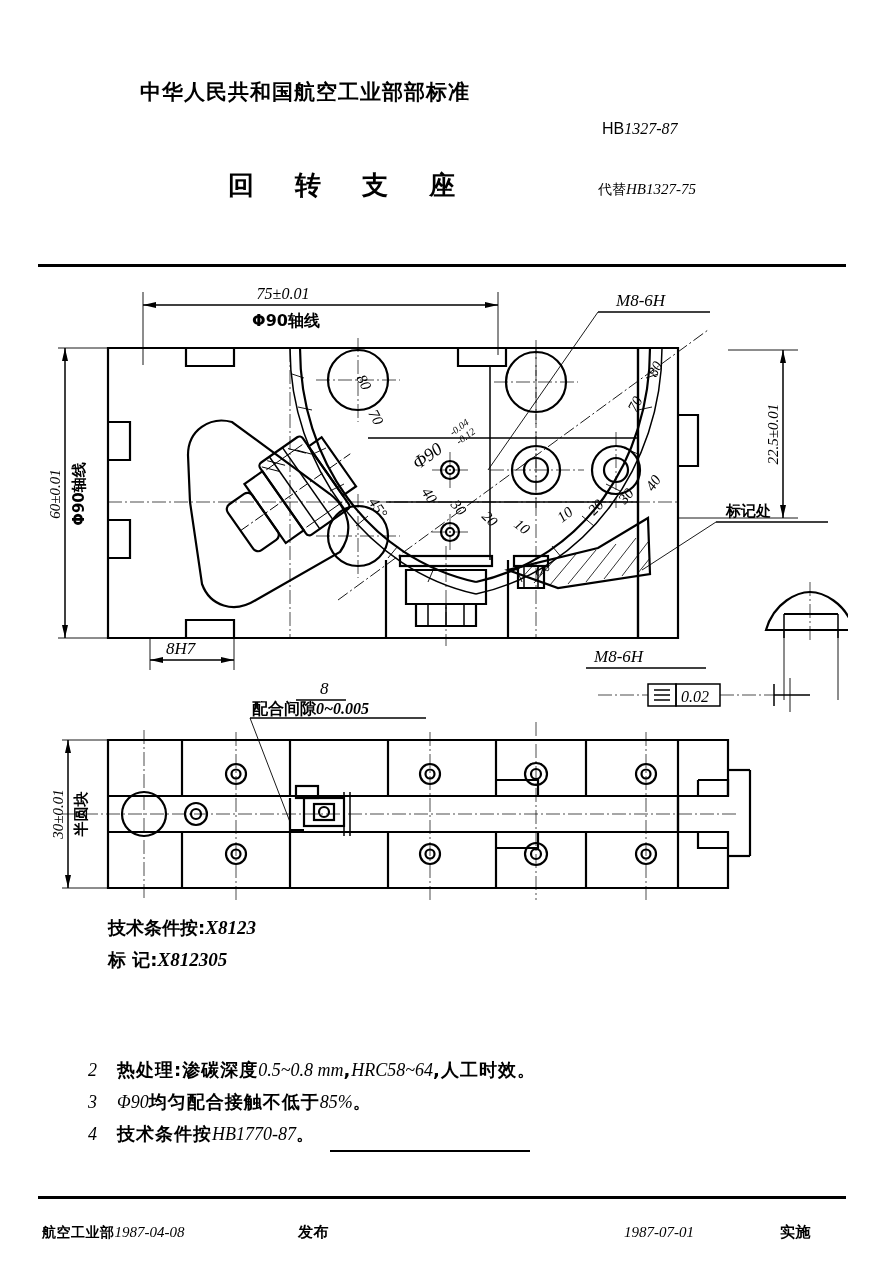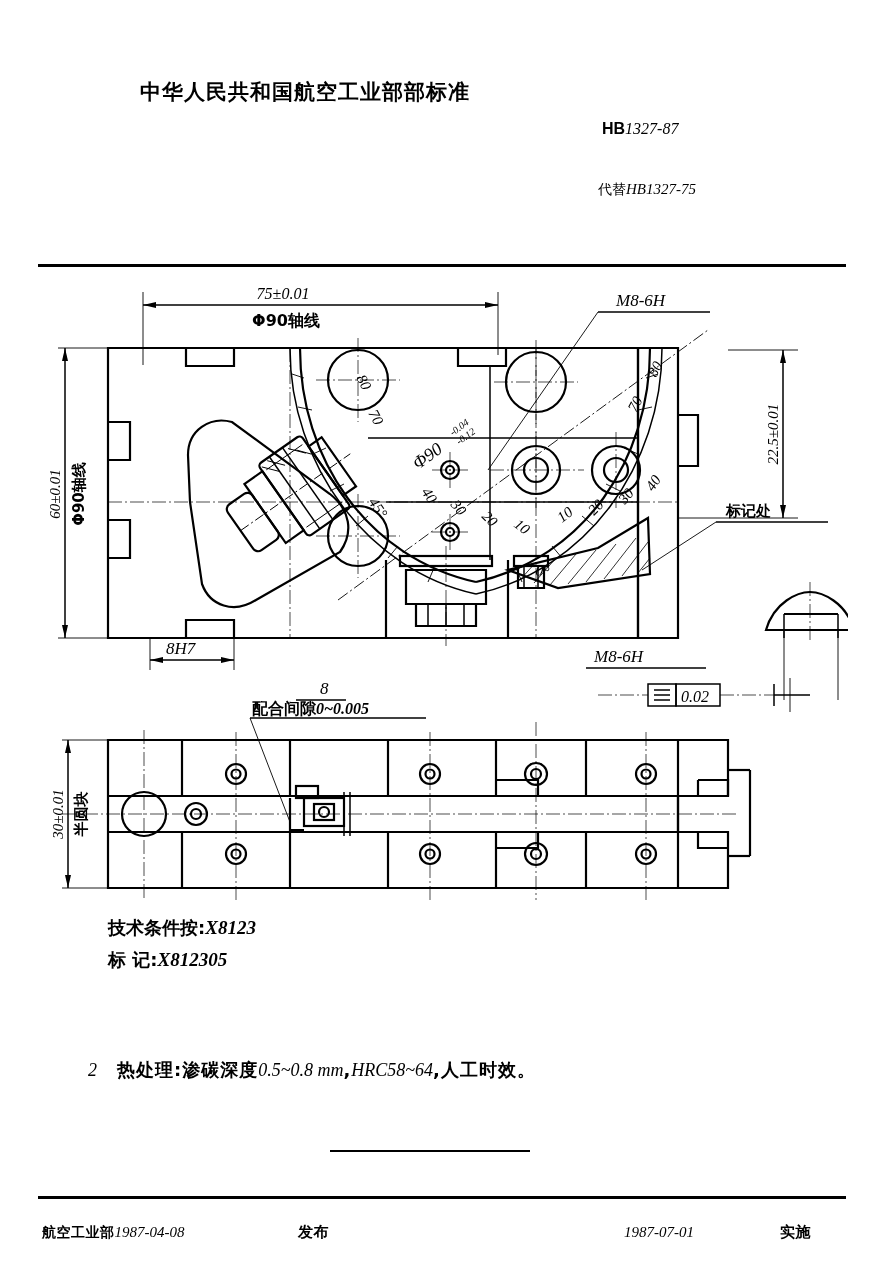--- a/index.html
+++ b/index.html
@@ -12,21 +12,21 @@
   
   .abs{position:absolute;}
   .cn{font-family:"DejaVu Sans",sans-serif;font-weight:bold;}
   .num{font-family:"Liberation Serif",serif;font-style:italic;}
   .rule{position:absolute;background:#000;}
 
   
   #hdr-std-org{left:140px;top:78px;font-size:21px;letter-spacing:1px;}
   #hdr-title{left:228px;top:168px;font-size:26px;letter-spacing:16px;}
   #hdr-code{left:602px;top:120px;font-size:16px;}
-  #hdr-code .b{font-family:"Liberation Sans",sans-serif;font-weight:bold;font-style:normal;}
+  #hdr-code .b{font-family:"Liberation Sans",sans-serif;font-weight:normal;font-style:normal;}
   #hdr-replace{left:598px;top:181px;font-size:15px;}
   #hdr-replace .b{font-family:"DejaVu Sans",sans-serif;font-weight:normal;font-style:normal;font-size:14px;}
 
   
   #rule-top{left:38px;top:264px;width:808px;height:3px;}
   #rule-mid{left:330px;top:1150px;width:200px;height:2px;}
   #rule-foot{left:38px;top:1196px;width:808px;height:3px;}
 
   
   #drawing{left:38px;top:270px;width:810px;height:630px;}
@@ -65,20 +65,21 @@
   .ctr{stroke:#000;stroke-width:0.7;stroke-dasharray:14 3 2 3;}
   .hatch{stroke:#000;stroke-width:0.8;}
 </style>
 </head>
 <body>
 
 <div class="page">
 
   <div class="abs cn" id="hdr-std-org">中华人民共和国航空工业部部标准</div>
 
+  <div class="abs cn" id="hdr-title">回 转 支 座</div>
 
   <div class="abs num" id="hdr-code">
     <span class="b">HB</span><span>1327-87</span>
   </div>
 
   <div class="abs num" id="hdr-replace">
     <span class="b">代替</span><span>HB1327-75</span>
   </div>
 
   <div class="rule" id="rule-top"></div>
@@ -437,21 +438,27 @@
 
   <div class="lbl cn" id="mark-code">
     <span>标    记:</span><span class="codeval">X812305</span>
   </div>
 
 
   <div class="note" id="note-2">
     <span class="n">2</span><span class="cnw">热处理:</span><span class="cnw">渗碳深度</span><span class="it">0.5~0.8 mm</span><span class="cnw">,</span><span class="it">HRC58~64</span><span class="cnw">,人工时效</span><span class="cnw">。</span>
   </div>
 
-
+  <div class="note" id="note-3">
+    <span class="n">3</span><span class="it">Φ90</span><span class="cnw">均匀配合接触不低于</span><span class="it">85%</span><span class="cnw">。</span>
+  </div>
+
+  <div class="note" id="note-4">
+    <span class="n">4</span><span class="cnw">技术条件按</span><span class="it">HB1770-87</span><span class="cnw">。</span>
+  </div>
 
   <div class="rule" id="rule-mid"></div>
   <div class="rule" id="rule-foot"></div>
 
   <div class="lbl" id="ft-left">
     <span class="ftcn">航空工业部</span><span class="ftit">1987-04-08</span>
   </div>
   <div class="lbl ftcn" id="ft-pub">发布</div>
 
   <div class="lbl ftit" id="ft-right">1987-07-01</div>

